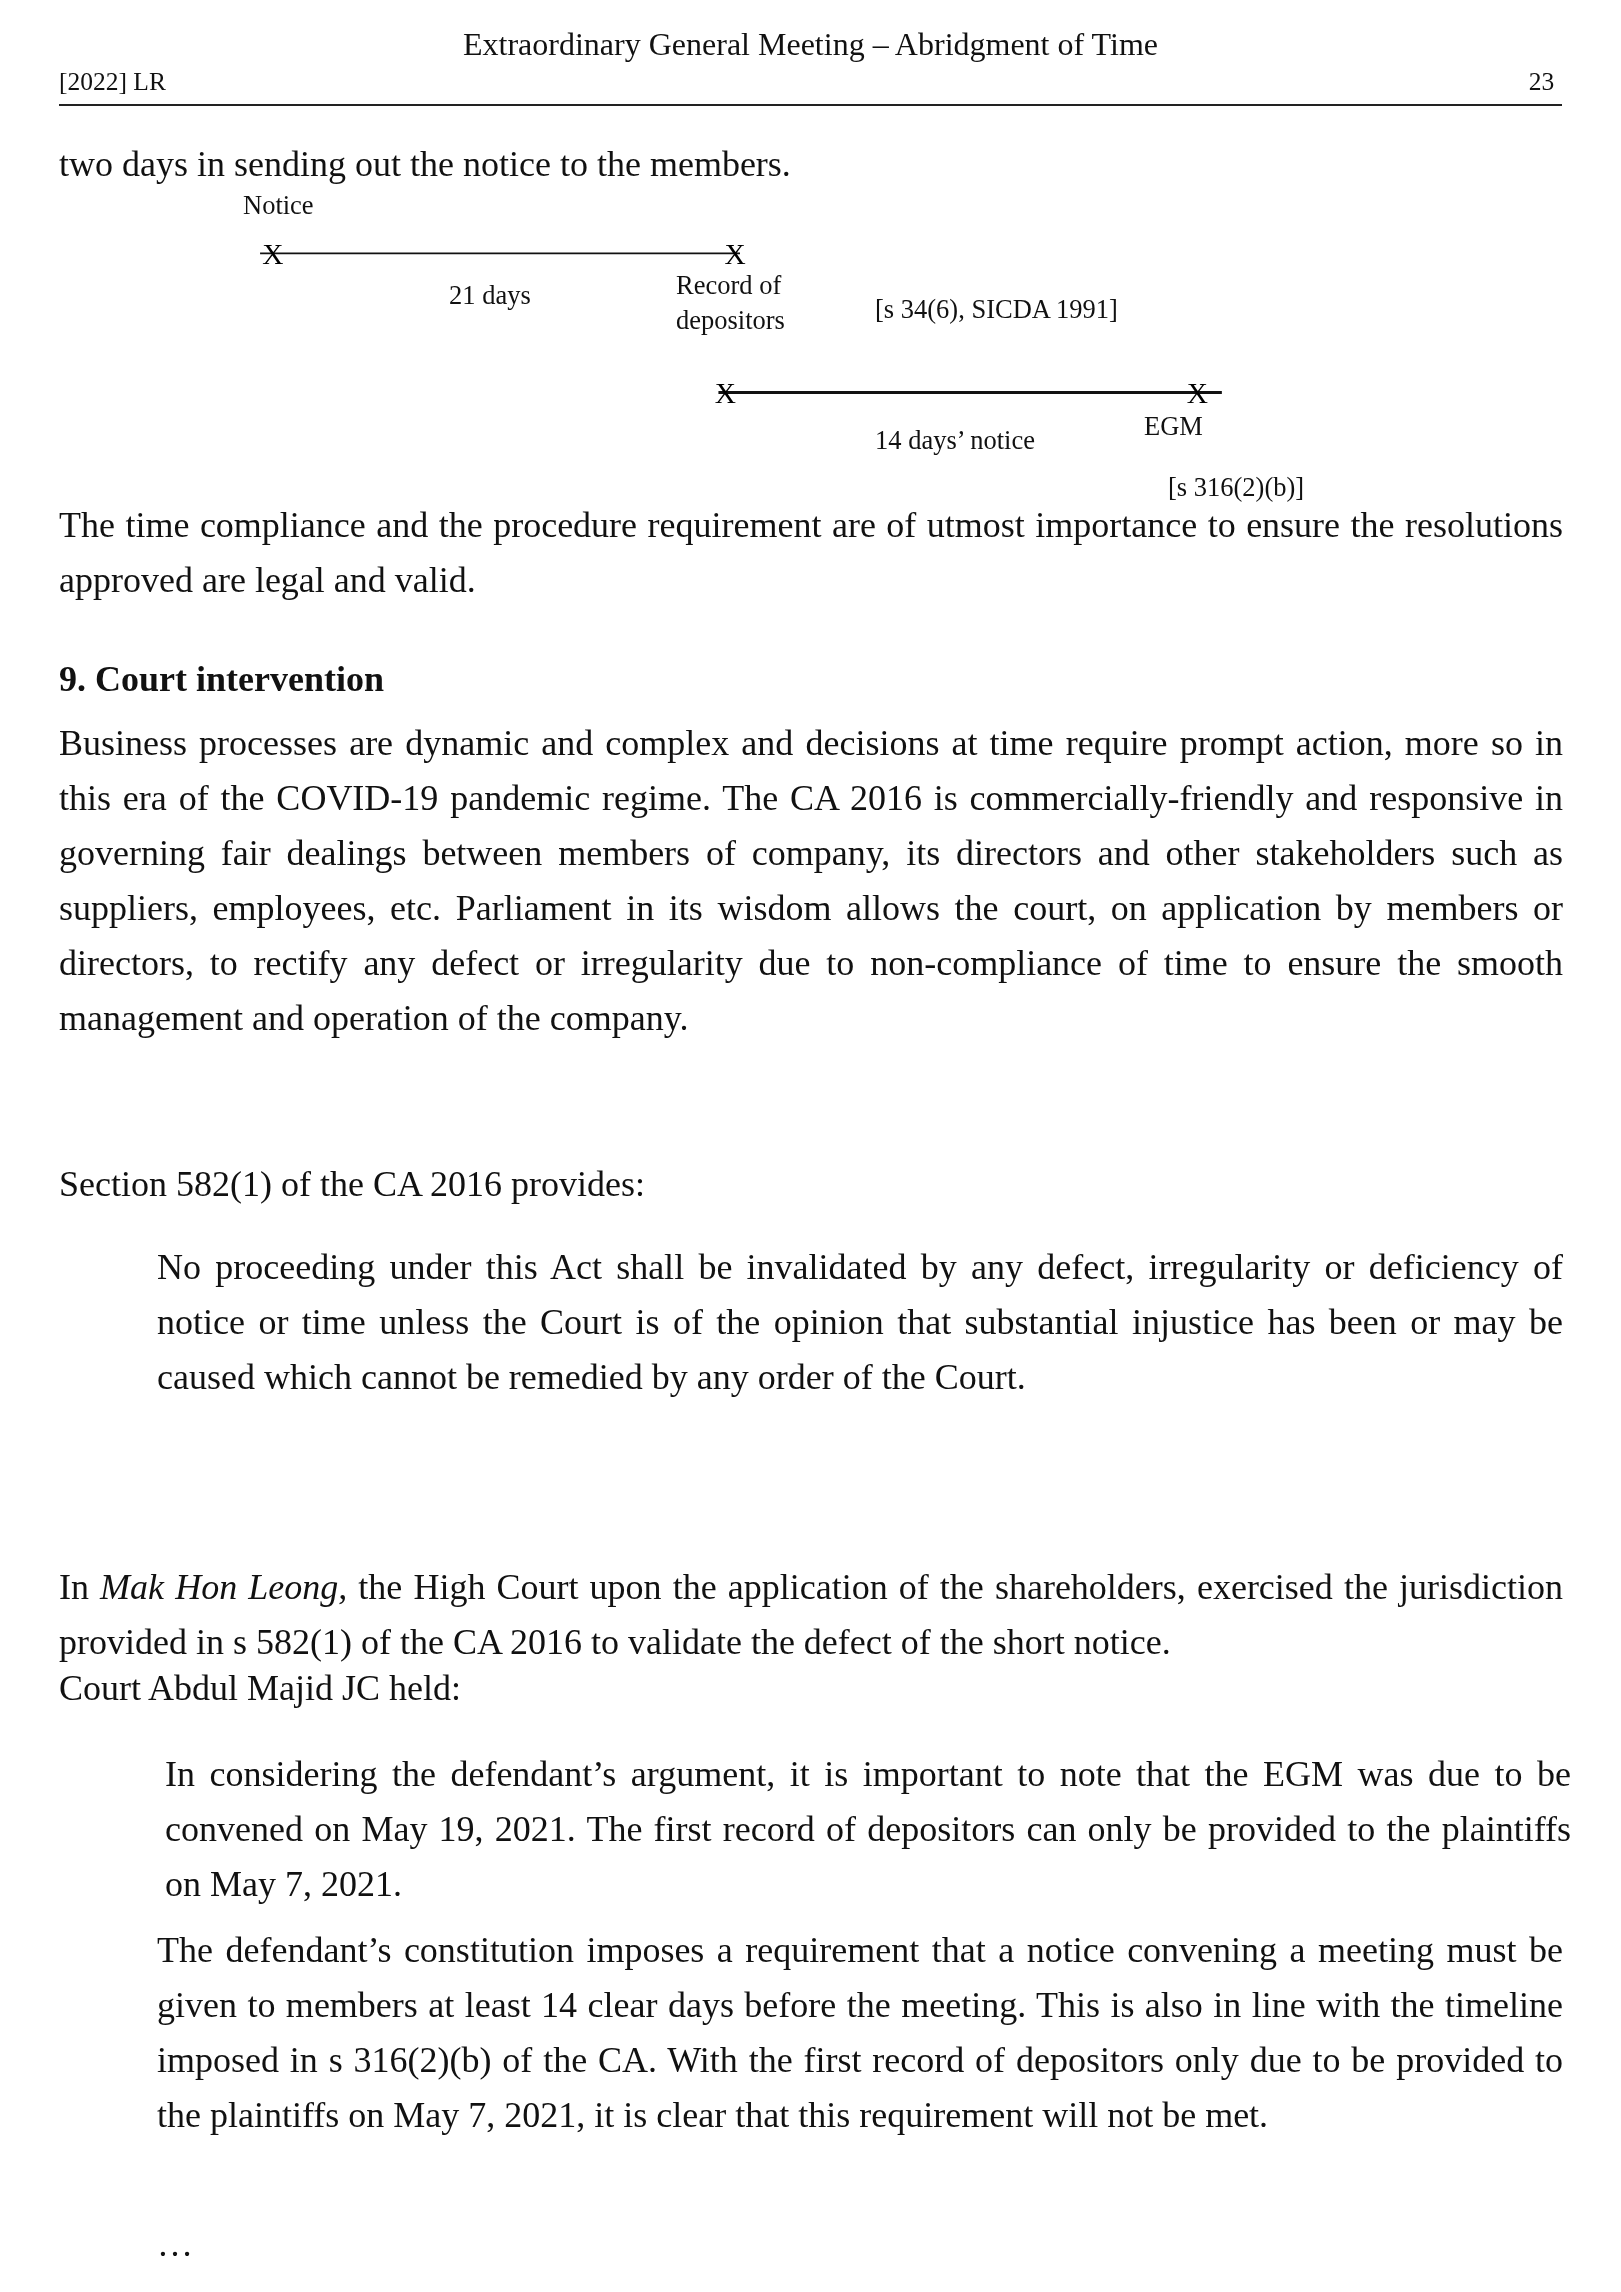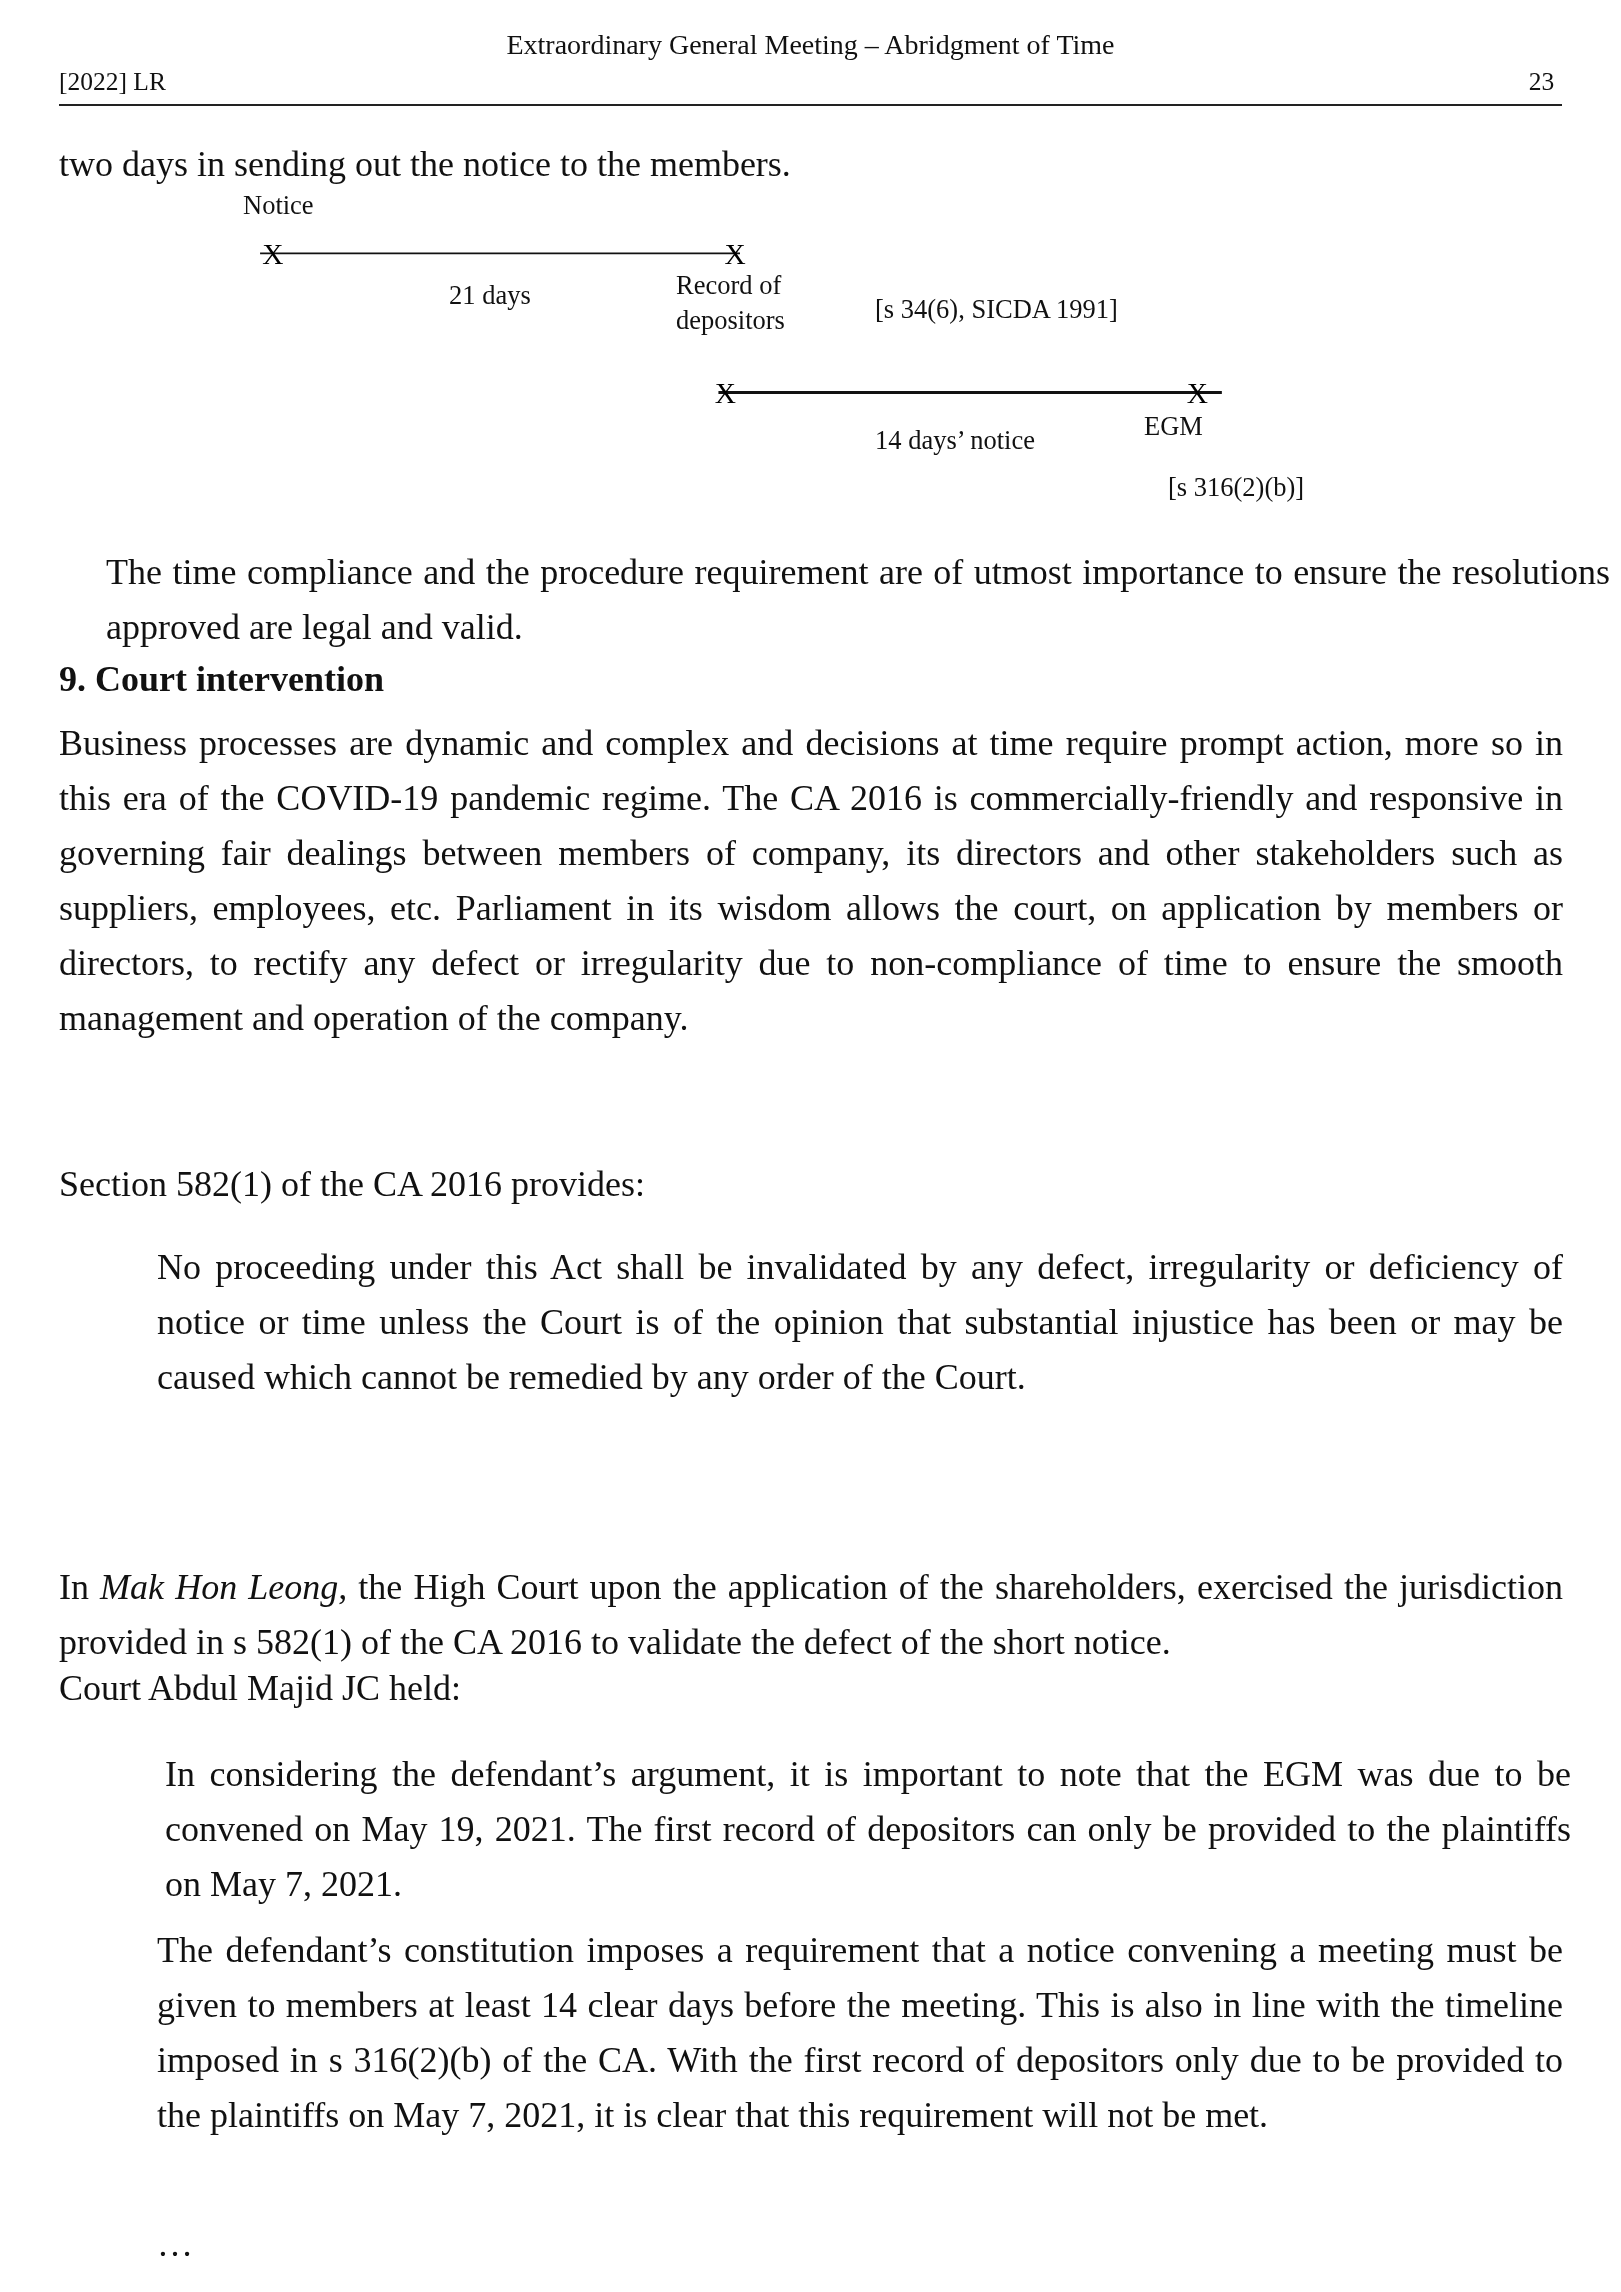--- a/index.html
+++ b/index.html
@@ -2,21 +2,21 @@
 <html><head>
 <meta charset="utf-8">
 <style>
   html, body { margin: 0; padding: 0; background: #ffffff; }
   body {
     width: 1621px; height: 2293px; position: relative; overflow: hidden;
     font-family: "Liberation Serif", "DejaVu Serif", serif; color: #111;
   }
   .header { position: absolute; left: 59px; right: 59px; top: 21.6px; height: 82px; border-bottom: 2px solid #222; }
   .hdr-left { position: absolute; left: 0; top: 45px; font-size: 25.5px; }
-  .hdr-center { position: absolute; left: 0; right: 0; top: 2px; text-align: center; font-size: 28px; line-height: 41px; }
+  .hdr-center { position: absolute; left: 0; right: 0; top: 2px; text-align: center; font-size: 32px; line-height: 41px; }
   .hdr-right { position: absolute; right: 7.8px; top: 45px; font-size: 25.5px; }
 
   .p { position: absolute; left: 59px; width: 1504px; font-size: 36px; line-height: 55px; text-align: justify; text-align-last: left; }
   .quote { left: 157px; width: 1406px; }
   .heading { font-weight: bold; font-size: 36px; }
 
   .diagram { position: absolute; left: 0; top: 176px; width: 1621px; height: 333px; }
   .diagram .lbl { position: absolute; font-size: 26.5px; line-height: 35px; }
   .diagram svg { position: absolute; left: 0; top: 0; }
 </style>
@@ -47,21 +47,21 @@
   <div class="lbl" style="left:676px; top:92px;">
     <div>Record of</div>
     <div>depositors</div>
   </div>
   <div class="lbl" style="left:875px; top:116px;">[s 34(6), SICDA 1991]</div>
   <div class="lbl" style="left:875px; top:247px;">14 days’ notice</div>
   <div class="lbl" style="left:1144px; top:233px;">EGM</div>
   <div class="lbl" style="left:1168px; top:294px;">[s 316(2)(b)]</div>
 </div>
 
-<div class="p" style="top:545px;margin-left:47px;">The time compliance and the procedure requirement are of utmost importance to ensure the resolutions approved are legal and valid.</div>
+<div class="p" style="top:498px;">The time compliance and the procedure requirement are of utmost importance to ensure the resolutions approved are legal and valid.</div>
 
 <div class="p heading" style="top:652px;">
   <span>9.</span>
   <span>Court intervention</span>
 </div>
 
 <div class="p" style="top:716px;">Business processes are dynamic and complex and decisions at time require prompt action, more so in this era of the COVID-19 pandemic regime. The CA 2016 is commercially-friendly and responsive in governing fair dealings between members of company, its directors and other stakeholders such as suppliers, employees, etc. Parliament in its wisdom allows the court, on application by members or directors, to rectify any defect or irregularity due to non-compliance of time to ensure the smooth management and operation of the company.</div>
 
 <div class="p" style="top:1157px;">Section 582(1) of the CA 2016 provides:</div>
 

